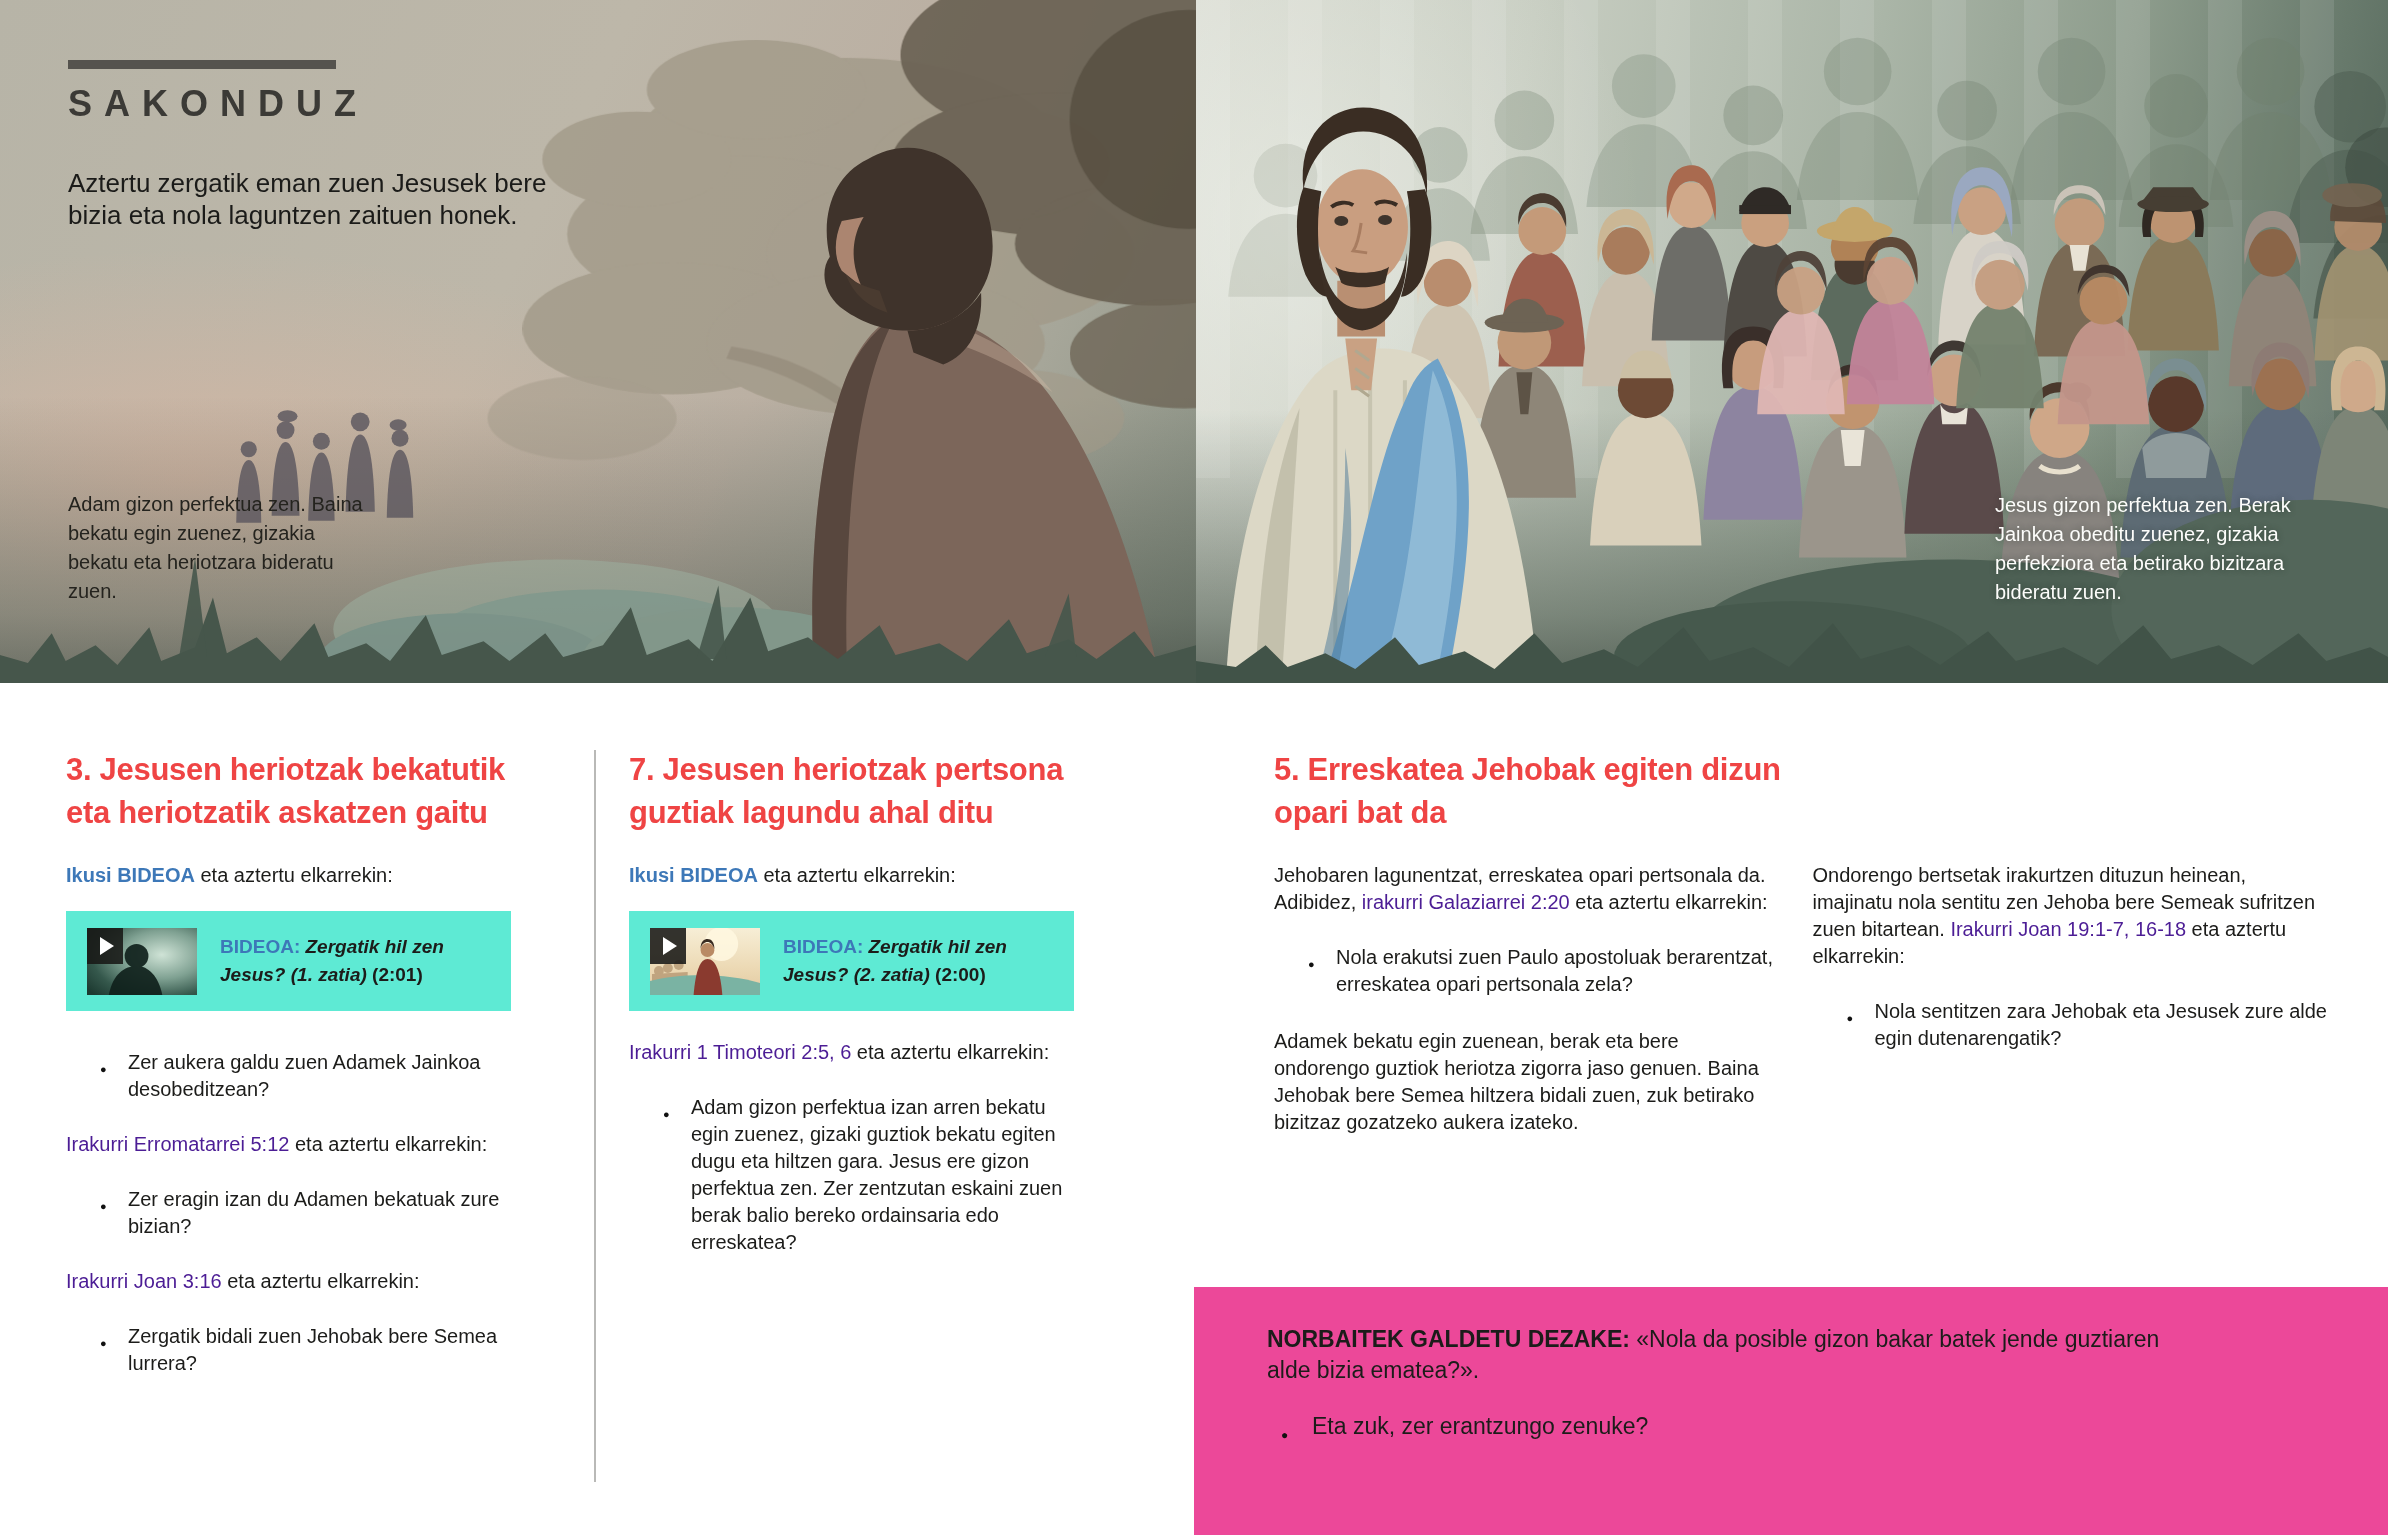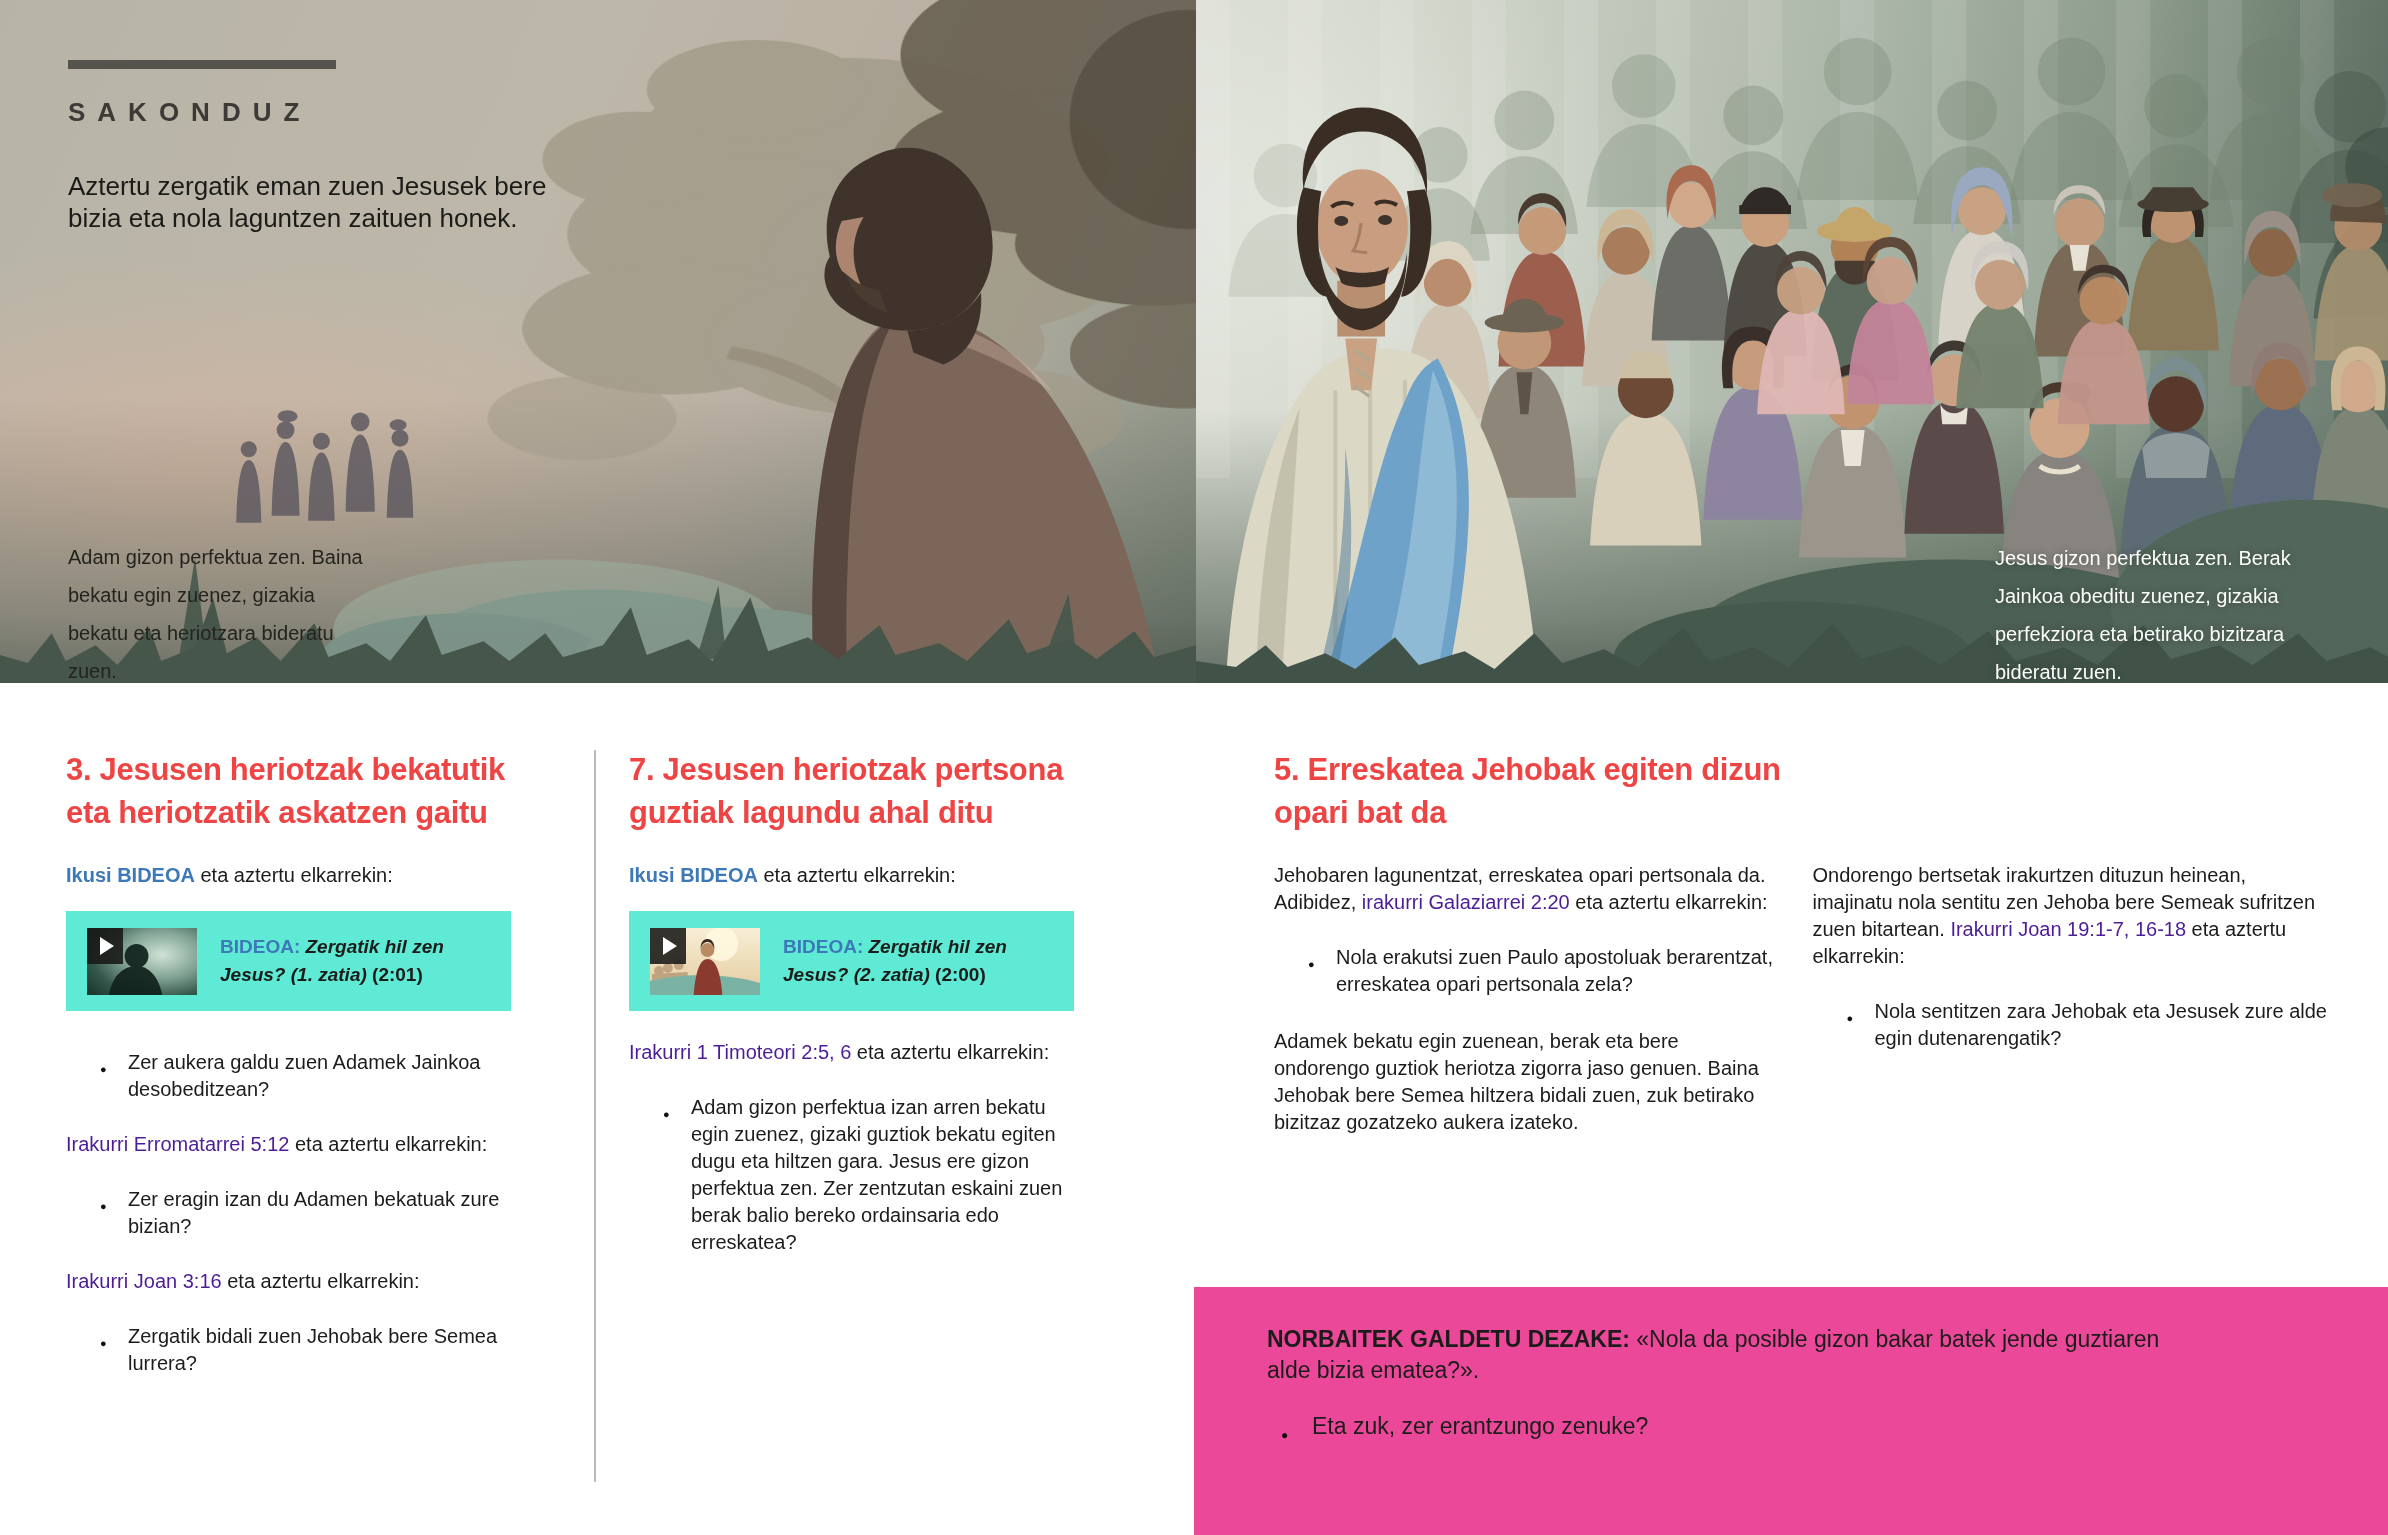--- a/index.html
+++ b/index.html
@@ -29,24 +29,24 @@
   }
   .hero-right::before { 
     content:""; position:absolute; inset:0 0 30% 0;
     background:repeating-linear-gradient(90deg, rgba(255,255,255,.10) 0 34px, rgba(255,255,255,0) 34px 92px);
     mix-blend-mode:screen; pointer-events:none;
   }
   .hero svg { position:absolute; left:0; top:0; width:100%; height:100%; display:block; }
 
   .kicker-wrap { position:absolute; left:68px; top:60px; width:537px; }
   .kicker-bar { width:268px; height:9px; background:#55534e; }
-  .kicker { margin-top:28px; font-size:26px; font-weight:bold; letter-spacing:12px; color:#3b3a36; }
+  .kicker { margin-top:14px; font-size:36px; font-weight:bold; letter-spacing:12px; color:#3b3a36; }
   .intro { margin-top:42px; font-size:26px; line-height:32px; color:#1b1b19; width:517px; }
 
-  .caption { position:absolute; font-size:20px; line-height:38px;margin-top:48px; }
+  .caption { position:absolute; font-size:20px; line-height:29px; }
   .caption-left { left:68px; top:490px; width:303px; color:#24231e; }
   .caption-right { left:799px; top:491px; width:346px; color:#fdfdfb; text-shadow:0 0 6px rgba(30,45,36,.45); }
 
   
   .col { position:absolute; top:748px; }
   .col1 { left:66px; width:470px; }
   .col2 { left:629px; width:460px; }
   .col3 { left:1274px; width:1053px; }
   .vdivider { position:absolute; left:594px; top:750px; width:2px; height:732px; background:#b9b9b7; }
 

